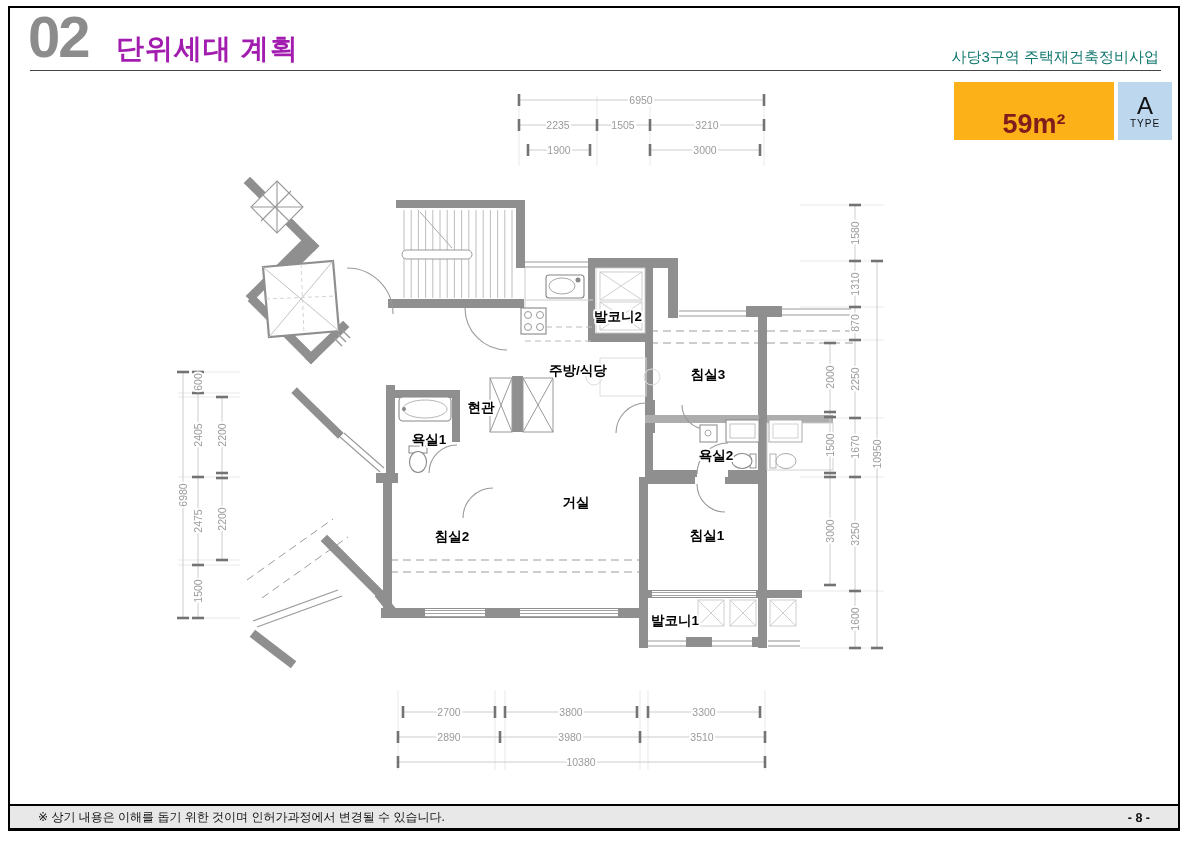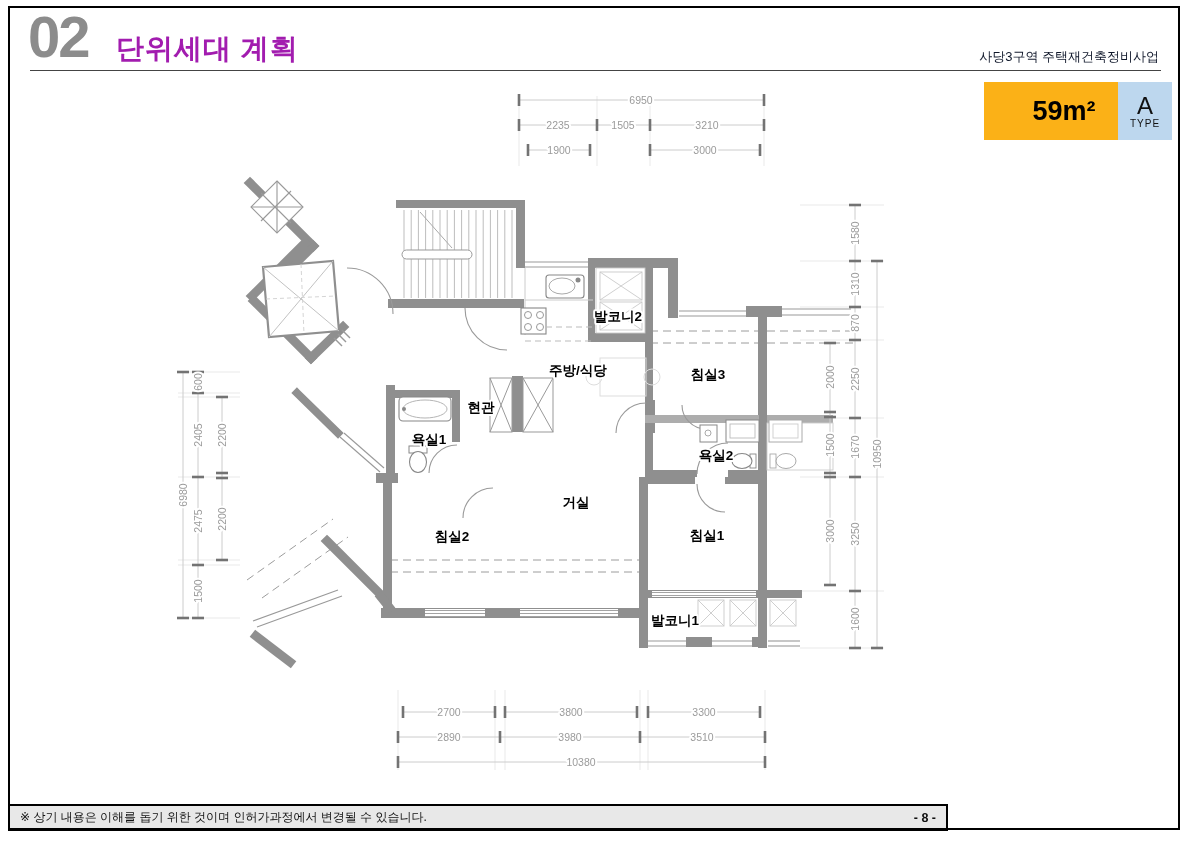--- a/index.html
+++ b/index.html
@@ -5,33 +5,33 @@
   html,body{margin:0;padding:0;background:#fff;}
   #page{position:relative;width:1191px;height:842px;background:#fff;overflow:hidden;
         font-family:"Liberation Sans","DejaVu Sans",sans-serif;}
   #page-border{position:absolute;left:8px;top:6px;width:1172px;height:824px;
         border:2.5px solid #000;box-sizing:border-box;pointer-events:none;}
   
   #section-number{position:absolute;left:28px;top:8px;font-size:58px;font-weight:800;
         color:#8c8c8c;letter-spacing:-2px;line-height:1;}
   #page-title{position:absolute;left:116px;top:30px;font-size:28px;font-weight:800;color:#a21caf;
         letter-spacing:1px;}
-  #project-name{position:absolute;right:32px;top:48px;font-size:13px;color:#0f172a;}
+  #project-name{position:absolute;right:32px;top:48px;font-size:15px;color:#0f766e;}
   #header-rule{position:absolute;left:30px;top:70px;width:1131px;height:0;border-top:1.8px solid #444;}
   
-  #area-badge{position:absolute;left:984px;top:82px;width:160px;height:58px;background:#FBB117;
-        color:#000000;display:flex;align-items:center;justify-content:center;font-size:27px;font-weight:600;}
+  #area-badge{position:absolute;left:954px;top:82px;width:160px;height:58px;background:#FBB117;
+        color:#7f1d1d;display:flex;align-items:flex-end;justify-content:center;font-size:27px;font-weight:600;}
   #type-badge{position:absolute;left:1118px;top:82px;width:54px;height:58px;background:#BDD7EE;
         display:flex;flex-direction:column;align-items:center;justify-content:center;color:#111;}
   #type-badge .letter{font-size:24px;line-height:1;}
   #type-badge .word{font-size:10px;letter-spacing:1px;margin-top:0;}
   
-  #footer-bar{position:absolute;left:8px;top:804px;width:940px;height:27px;background:#E8E8E8;
+  #footer-bar{position:absolute;left:8px;top:804px;width:1172px;height:27px;background:#E8E8E8;
         border:2px solid #000;box-sizing:border-box;display:flex;align-items:center;
-        justify-content:space-between;padding:0 10px;}
+        justify-content:space-between;padding:0 28px;}
   #footer-note{font-size:12px;color:#111;}
   #page-number{font-size:12.5px;font-weight:700;color:#111;}
   
   #plan-svg{position:absolute;left:0;top:0;width:1191px;height:842px;}
   .room-label{font-size:13.5px;font-weight:700;fill:#000;text-anchor:middle;
         paint-order:stroke;stroke:#fff;stroke-width:4px;stroke-linejoin:round;}
   .dim-label{font-size:10.5px;fill:#9b9b9b;text-anchor:middle;
         paint-order:stroke;stroke:#fff;stroke-width:4px;stroke-linejoin:round;}
 </style>
 </head>

